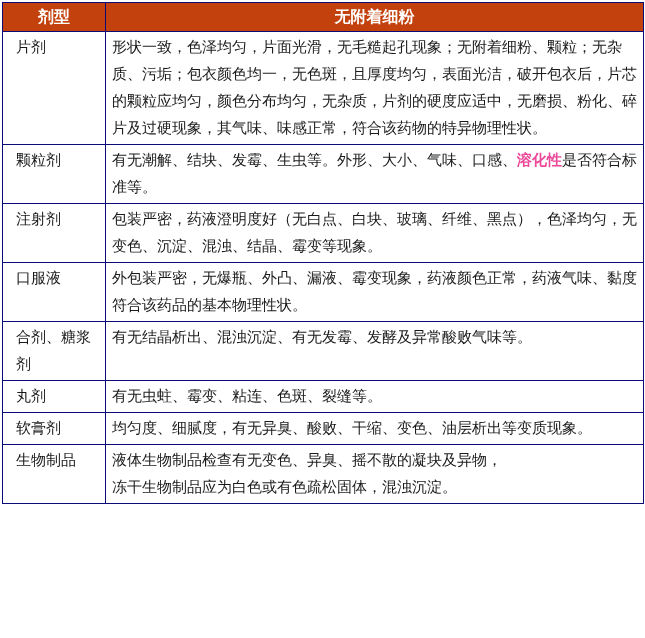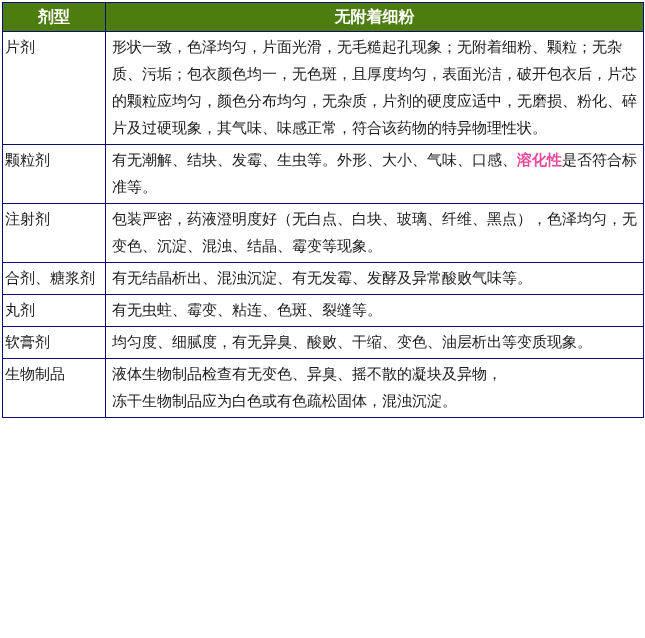--- a/index.html
+++ b/index.html
@@ -7,37 +7,37 @@
     table.inspect {
       position: absolute; left: 2px; top: 2px;
       width: 641px;
       border-collapse: collapse;
       font-family: "DejaVu Sans", "Liberation Sans", sans-serif;
       font-size: 15px;
       color: #1a1a1a;
       table-layout: fixed;
     }
     table.inspect th {
-      background: #4d7c0f;
+      background: #c2410c;
       color: #ffffff;
       font-weight: bold;
       font-size: 16px;
       height: 28px;
       padding: 0;
       text-align: center;
       border: 1px solid #0b0b78;
     }
     table.inspect td {
       border: 1.5px solid #0b0b78;
       vertical-align: top;
       padding: 2px 6px 2px 6px;
       line-height: 27px;
       word-break: break-all;
     }
-    table.inspect td.type { width: 90px; padding-left: 2px; font-family: Liberation Serif, serif; }
+    table.inspect td.type { width: 90px; padding-left: 13px; font-family: Liberation Serif, serif; }
     .hl { font-weight: bold; color: #ec4899; }
     col.c1 { width: 103px; }
     col.c2 { width: 538px; }
   </style>
 </head>
 <body>
 
 <table class="inspect">
   <colgroup>
       <col class="c1">
@@ -56,20 +56,24 @@
     </tr>
     <tr>
       <td class="type">颗粒剂</td>
       <td><span>有无潮解、结块、发霉、生虫等。外形、大小、气味、口感、</span><span class="hl">溶化性</span><span>是否符合标准等。</span></td>
     </tr>
     <tr>
       <td class="type">注射剂</td>
       <td>包装严密，药液澄明度好（无白点、白块、玻璃、纤维、黑点），色泽均匀，无变色、沉淀、混浊、结晶、霉变等现象。</td>
     </tr>
     <tr>
+      <td class="type">口服液</td>
+      <td>外包装严密，无爆瓶、外凸、漏液、霉变现象，药液颜色正常，药液气味、黏度符合该药品的基本物理性状。</td>
+    </tr>
+    <tr>
       <td class="type">合剂、糖浆剂</td>
       <td>有无结晶析出、混浊沉淀、有无发霉、发酵及异常酸败气味等。</td>
     </tr>
     <tr>
       <td class="type">丸剂</td>
       <td>有无虫蛀、霉变、粘连、色斑、裂缝等。</td>
     </tr>
     <tr>
       <td class="type">软膏剂</td>
       <td>均匀度、细腻度，有无异臭、酸败、干缩、变色、油层析出等变质现象。</td>

